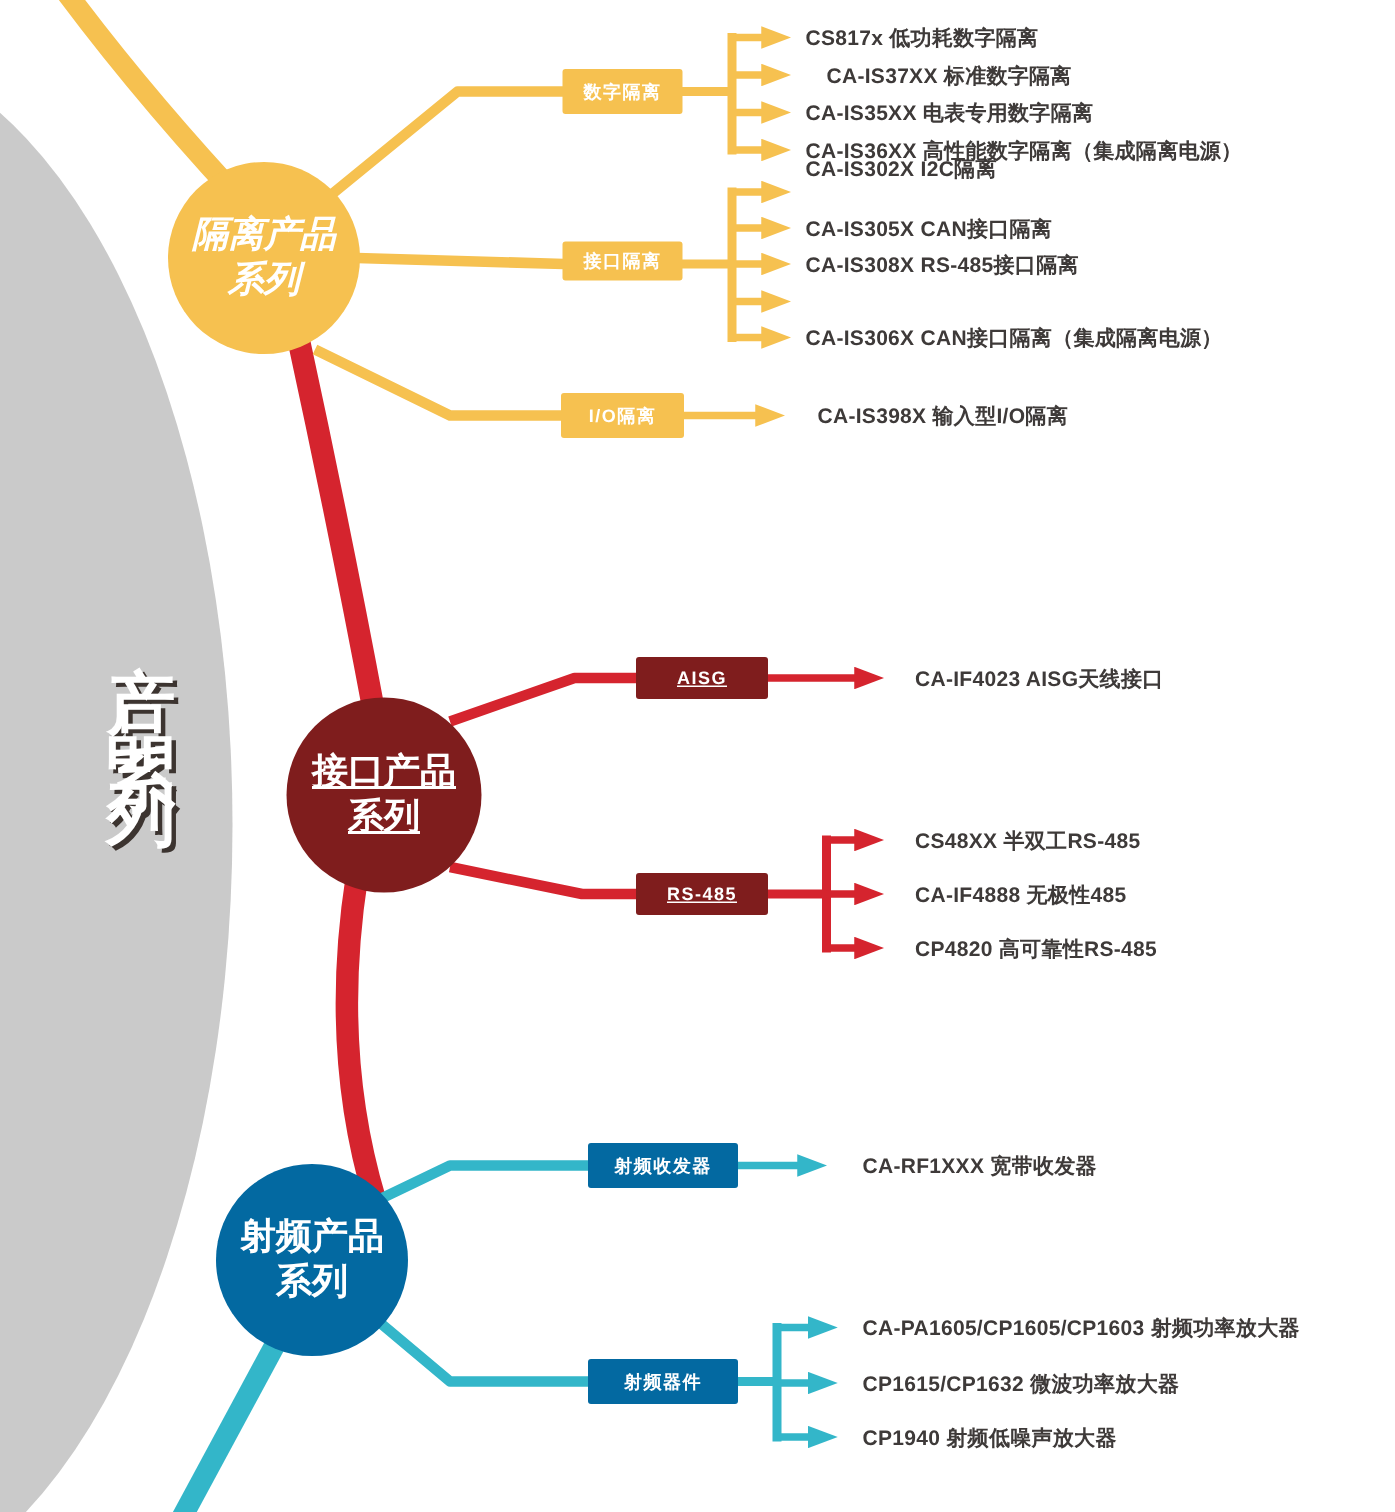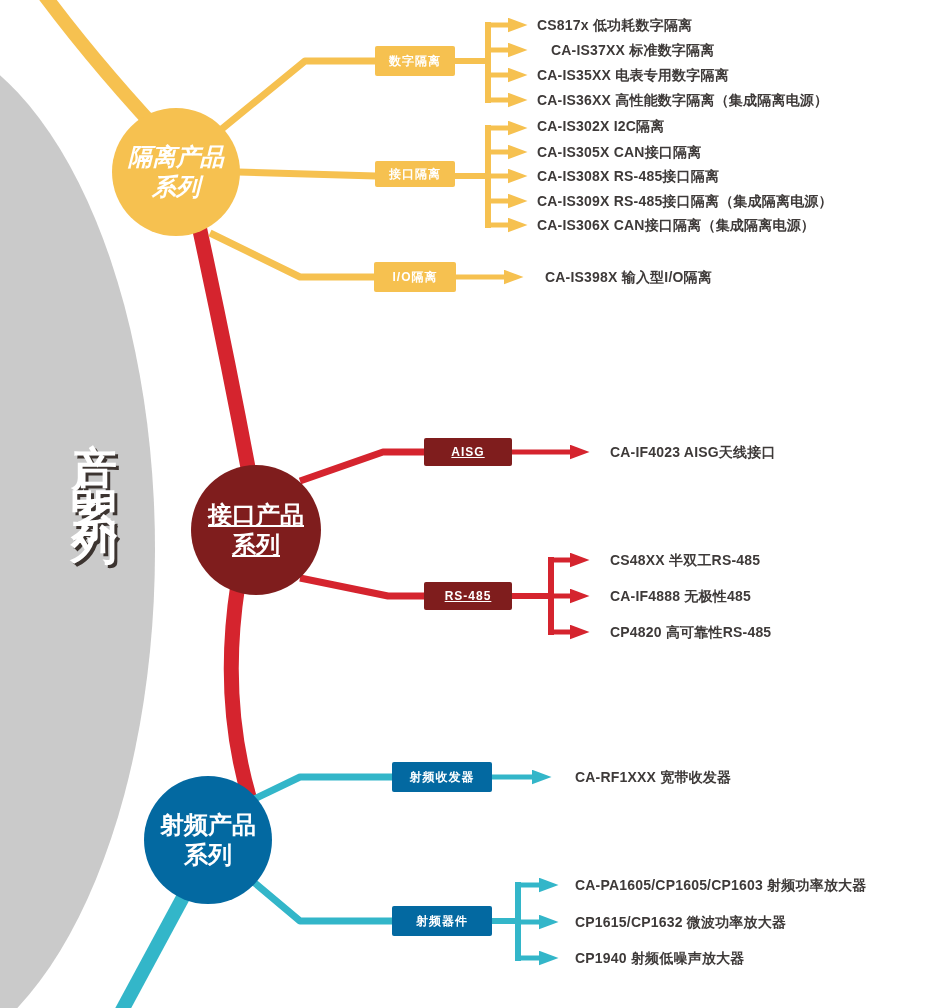--- a/index.html
+++ b/index.html
@@ -142,24 +142,23 @@
   <div class="abs cat-box c-red" style="left:424px;top:438px;width:88px;height:28px;">AISG</div>
   <div class="abs cat-box c-red" style="left:424px;top:582px;width:88px;height:28px;">RS-485</div>
   <div class="abs cat-box c-cyan" style="left:392px;top:762px;width:100px;height:30px;">射频收发器</div>
   <div class="abs cat-box c-cyan" style="left:392px;top:906px;width:100px;height:30px;">射频器件</div>
 
   <div class="abs prod" style="left:537px;top:15px;">CS817x 低功耗数字隔离</div>
   <div class="abs prod" style="left:537px;top:40px;margin-left:14px;">CA-IS37XX 标准数字隔离</div>
   <div class="abs prod" style="left:537px;top:65px;">CA-IS35XX 电表专用数字隔离</div>
   <div class="abs prod" style="left:537px;top:90px;">CA-IS36XX 高性能数字隔离（集成隔离电源）</div>
 
-  <div class="abs prod" style="left:537px;top:116px;">CA-IS302X I2C隔离</div>
+  <div class="abs prod" style="left:537px;top:102px;">CA-IS302X I2C隔离</div>
   <div class="abs prod" style="left:537px;top:142px;">CA-IS305X CAN接口隔离</div>
   <div class="abs prod" style="left:537px;top:166px;">CA-IS308X RS-485接口隔离</div>
-  <div class="abs prod" style="left:537px;top:191px;">CA-IS309X RS-485接口隔离（集成隔离电源）</div>
   <div class="abs prod" style="left:537px;top:215px;">CA-IS306X CAN接口隔离（集成隔离电源）</div>
 
   <div class="abs prod" style="left:545px;top:267px;">CA-IS398X 输入型I/O隔离</div>
 
   <div class="abs prod" style="left:610px;top:442px;">CA-IF4023 AISG天线接口</div>
 
   <div class="abs prod" style="left:610px;top:550px;">CS48XX 半双工RS-485</div>
   <div class="abs prod" style="left:610px;top:586px;">CA-IF4888 无极性485</div>
   <div class="abs prod" style="left:610px;top:622px;">CP4820 高可靠性RS-485</div>
 

